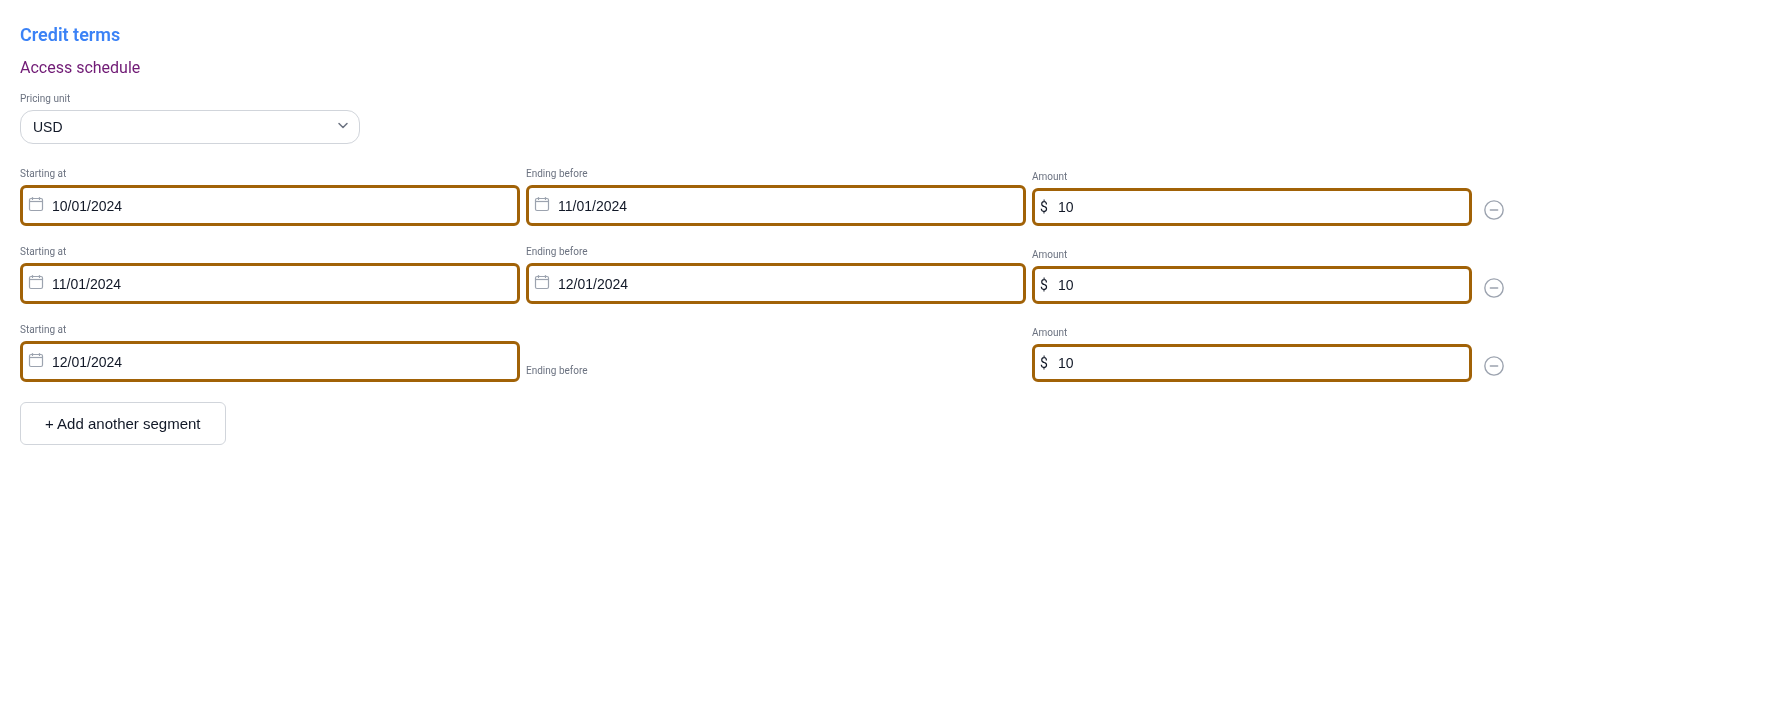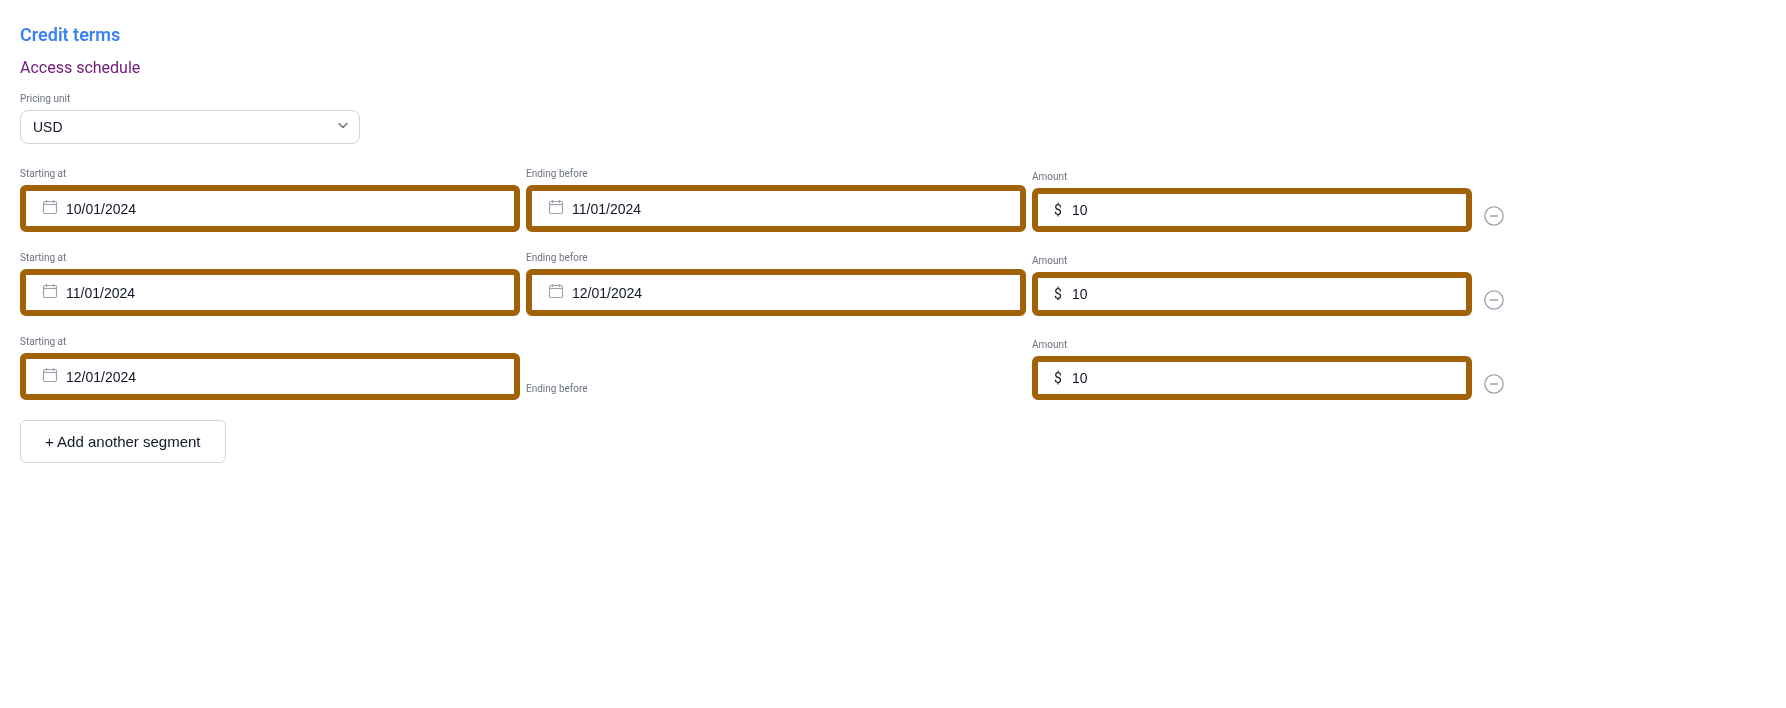--- a/index.html
+++ b/index.html
@@ -44,21 +44,21 @@
 
     .pricing-unit-select-wrapper {
       position: relative;
       width: 340px;
     }
 
     .pricing-unit-select {
       width: 100%;
       padding: 8px 36px 8px 12px;
       border: 1px solid #d1d5db;
-      border-radius: 8px;
+      border-radius: 13px;
       font-size: 14px;
       color: #111827;
       background: #ffffff;
       appearance: none;
       cursor: pointer;
       outline: none;
     }
 
     .select-chevron {
       position: absolute;
@@ -87,24 +87,24 @@
     }
 
     .segment-field-amount {
       flex: 1;
       max-width: 440px;
     }
 
     .input-wrapper {
       position: relative;
       display: flex;
-      border: 6px solid #a16207;
+      border: 3px solid #a16207;
       border-radius: 6px;
       background: #ffffff;
-      padding: 8px 16px;
+      padding: 8px 5px;
       gap: 8px;
     }
 
     .calendar-icon {
       color: #9ca3af;
       flex-shrink: 0;
       font-size: 14px;
     }
 
     .input-text {

